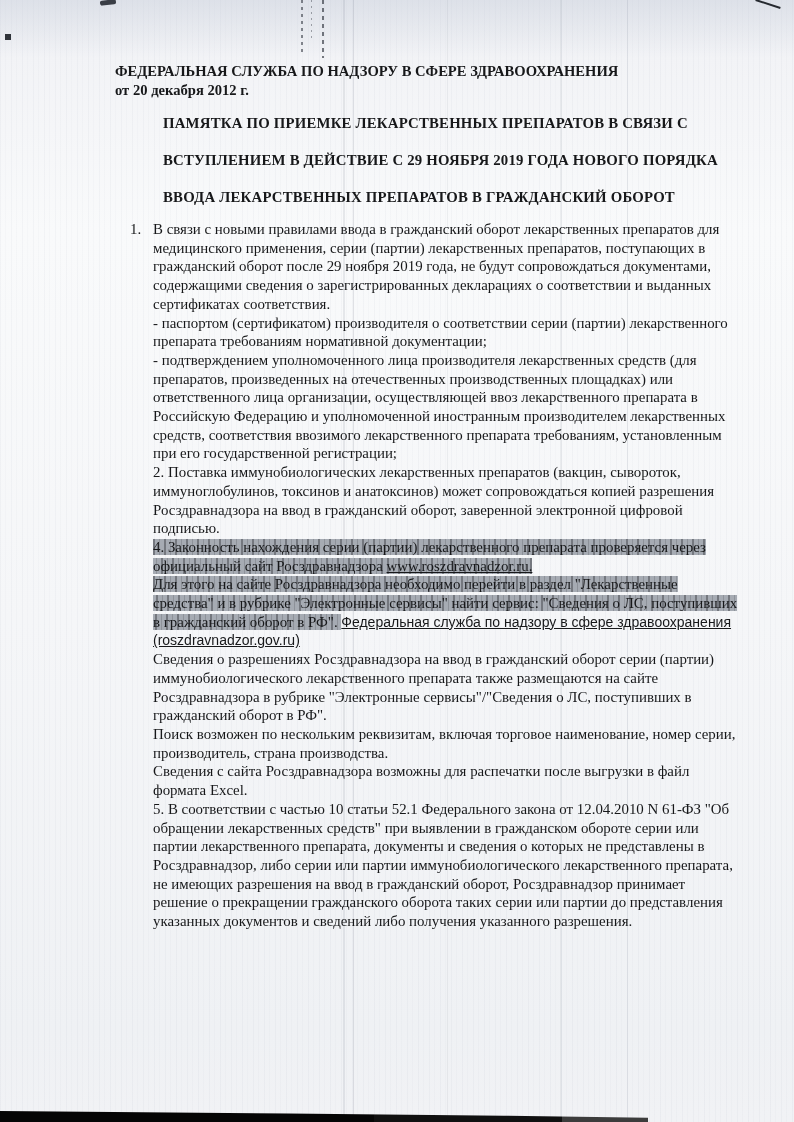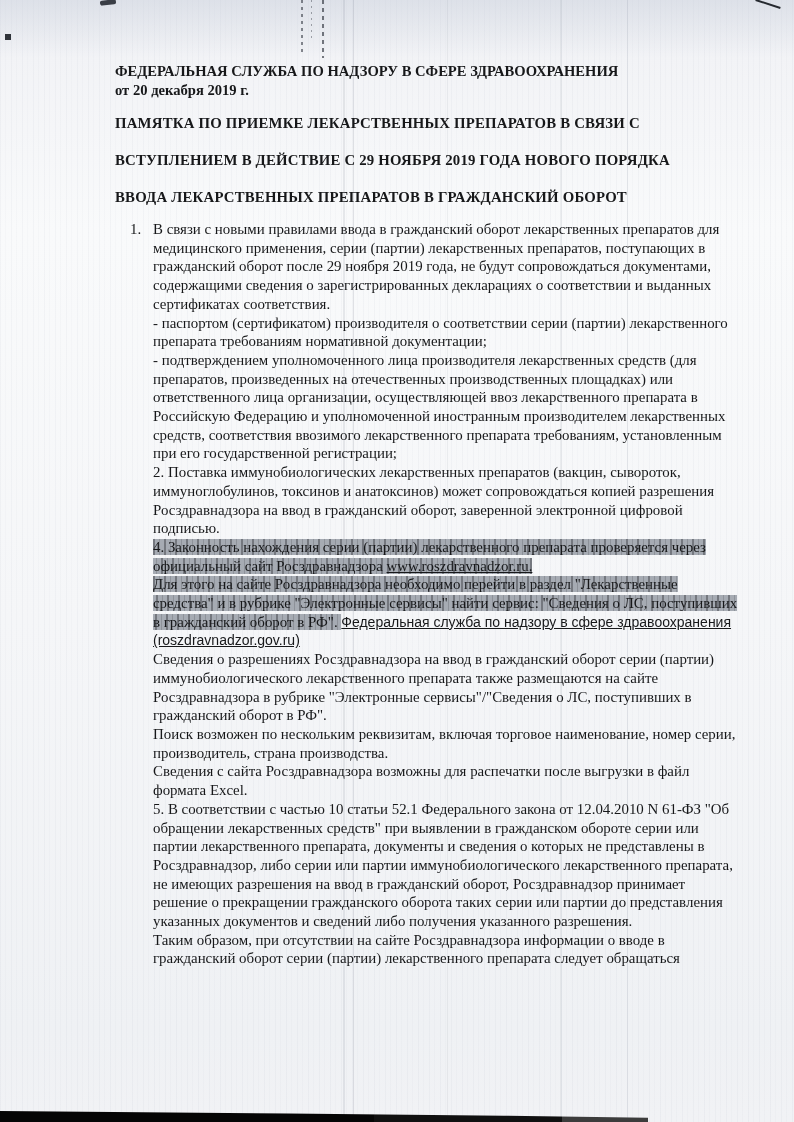--- a/index.html
+++ b/index.html
@@ -32,21 +32,21 @@
   .tm6{left:5px;top:34px;width:6px;height:6px;background:#30343a;}
   .bottom-wedge{
     position:absolute;left:0;bottom:0;width:720px;height:14px;pointer-events:none;
     background:linear-gradient(to right,#050505 0 52%,#101010 52% 78%,#3c3c3c 78% 90%,rgba(60,60,60,0) 90%);
     clip-path:polygon(0 22%,40% 40%,70% 55%,90% 70%,100% 82%,100% 100%,0 100%);
   }
 
   .content{position:absolute;left:115px;top:62px;width:625px;}
   .org{font-weight:700;font-size:14.6px;line-height:19px;white-space:nowrap;}
   .date{font-weight:700;font-size:14.6px;line-height:19px;}
-  .title{margin-top:13px;}
+  .title{margin-top:13px;margin-left:48px;}
   .title-line{font-weight:700;font-size:14.8px;line-height:20px;margin-bottom:17px;white-space:nowrap;letter-spacing:0.2px;}
   .doc-body{position:relative;margin-top:-4px;padding-left:38px;font-size:14.9px;line-height:18.7px;}
   .list-marker{position:absolute;left:15px;top:0;}
   .para{margin:0;}
   .seg-plain{}
   .seg-hl,.seg-hl-link{
     background-color:var(--hl,#a6abb3);
     background-image:repeating-linear-gradient(90deg,
       rgba(15,15,20,0.33) 0 2px, rgba(15,15,20,0) 2px 6px,
       rgba(15,15,20,0.16) 6px 7px, rgba(15,15,20,0) 7px 11px);
@@ -67,35 +67,34 @@
   <div class="streak st5"></div>
   <div class="tmark tm1"></div>
   <div class="tmark tm2"></div>
   <div class="tmark tm3"></div>
   <div class="tmark tm4"></div>
   <div class="tmark tm5"></div>
   <div class="tmark tm6"></div>
 
   <div class="content">
     <div class="org">ФЕДЕРАЛЬНАЯ СЛУЖБА ПО НАДЗОРУ В СФЕРЕ ЗДРАВООХРАНЕНИЯ</div>
-    <div class="date">от 20 декабря 2019 г.</div>
+    <div class="date">от 20 декабря 2012 г.</div>
     <div class="title">
       <div class="title-line">ПАМЯТКА ПО ПРИЕМКЕ ЛЕКАРСТВЕННЫХ ПРЕПАРАТОВ В СВЯЗИ С</div>
       <div class="title-line">ВСТУПЛЕНИЕМ В ДЕЙСТВИЕ С 29 НОЯБРЯ 2019 ГОДА НОВОГО ПОРЯДКА</div>
       <div class="title-line">ВВОДА ЛЕКАРСТВЕННЫХ ПРЕПАРАТОВ В ГРАЖДАНСКИЙ ОБОРОТ</div>
     </div>
     <div class="doc-body">
         <div class="para"><span class="list-marker">1.</span><span class="seg-plain">В связи с новыми правилами ввода в гражданский оборот лекарственных препаратов для медицинского применения, серии (партии) лекарственных препаратов, поступающих в гражданский оборот после 29 ноября 2019 года, не будут сопровождаться документами, содержащими сведения о зарегистрированных декларациях о соответствии и выданных сертификатах соответствия.</span></div>
         <div class="para"><span class="seg-plain">- паспортом (сертификатом) производителя о соответствии серии (партии) лекарственного препарата требованиям нормативной документации;</span></div>
         <div class="para"><span class="seg-plain">- подтверждением уполномоченного лица производителя лекарственных средств (для препаратов, произведенных на отечественных производственных площадках) или ответственного лица организации, осуществляющей ввоз лекарственного препарата в Российскую Федерацию и уполномоченной иностранным производителем лекарственных средств, соответствия ввозимого лекарственного препарата требованиям, установленным при его государственной регистрации;</span></div>
         <div class="para"><span class="seg-plain">2. Поставка иммунобиологических лекарственных препаратов (вакцин, сывороток, иммуноглобулинов, токсинов и анатоксинов) может сопровождаться копией разрешения Росздравнадзора на ввод в гражданский оборот, заверенной электронной цифровой подписью.</span></div>
         <div class="para"><span class="seg-hl">4. Законность нахождения серии (партии) лекарственного препарата проверяется через официальный сайт Росздравнадзора </span><span class="seg-hl-link">www.roszdravnadzor.ru.</span></div>
         <div class="para"><span class="seg-hl">Для этого на сайте Росздравнадзора необходимо перейти в раздел "Лекарственные средства" и в рубрике "Электронные сервисы" найти сервис: "Сведения о ЛС, поступивших в гражданский оборот в РФ". </span><span class="seg-link">Федеральная служба по надзору в сфере здравоохранения (roszdravnadzor.gov.ru)</span></div>
         <div class="para"><span class="seg-plain">Сведения о разрешениях Росздравнадзора на ввод в гражданский оборот серии (партии) иммунобиологического лекарственного препарата также размещаются на сайте Росздравнадзора в рубрике "Электронные сервисы"/"Сведения о ЛС, поступивших в гражданский оборот в РФ".</span></div>
         <div class="para"><span class="seg-plain">Поиск возможен по нескольким реквизитам, включая торговое наименование, номер серии, производитель, страна производства.</span></div>
         <div class="para"><span class="seg-plain">Сведения с сайта Росздравнадзора возможны для распечатки после выгрузки в файл формата Excel.</span></div>
         <div class="para"><span class="seg-plain">5. В соответствии с частью 10 статьи 52.1 Федерального закона от 12.04.2010 N 61-ФЗ "Об обращении лекарственных средств" при выявлении в гражданском обороте серии или партии лекарственного препарата, документы и сведения о которых не представлены в Росздравнадзор, либо серии или партии иммунобиологического лекарственного препарата, не имеющих разрешения на ввод в гражданский оборот, Росздравнадзор принимает решение о прекращении гражданского оборота таких серии или партии до представления указанных документов и сведений либо получения указанного разрешения.</span></div>
-        <div class="para"><span class="seg-plain">Таким образом, при отсутствии на сайте Росздравнадзора информации о вводе в гражданский оборот серии (партии) лекарственного препарата следует обращаться</span></div>
       </div>
   </div>
 
   <div class="bottom-wedge"></div>
 </div>
 
 </body></html>

